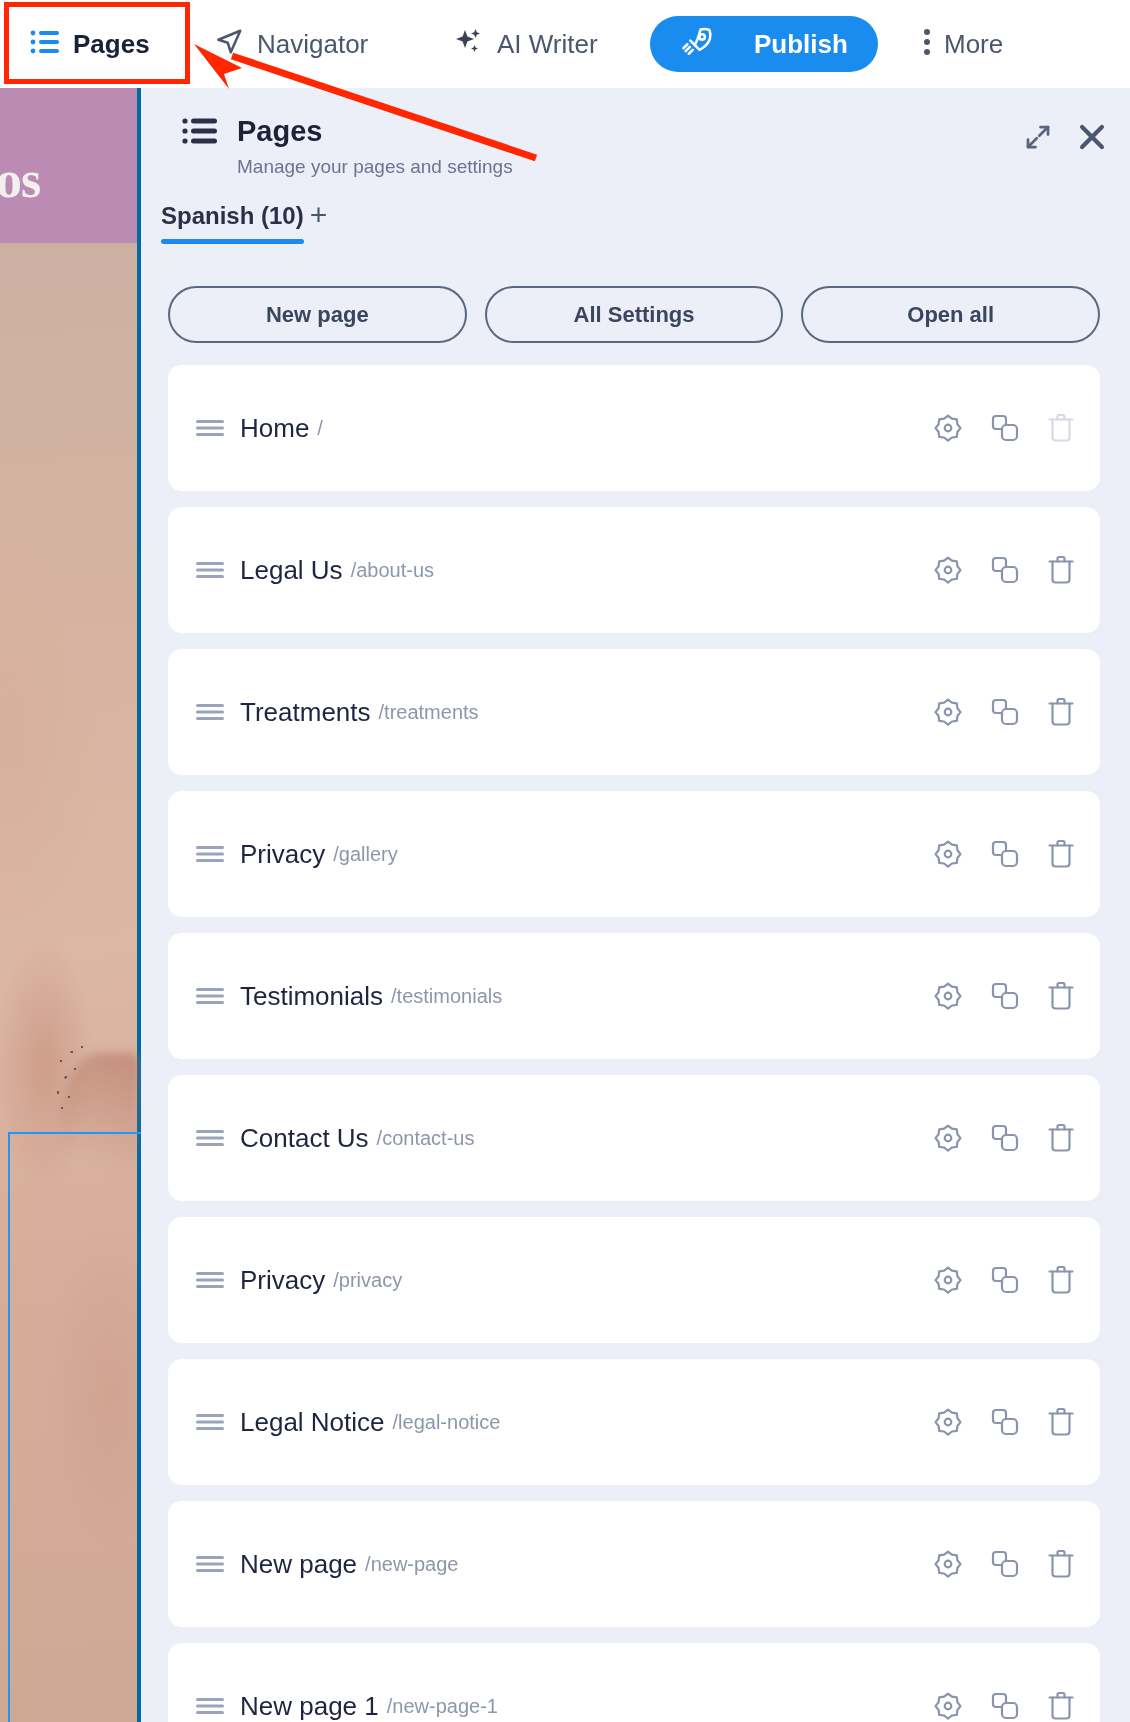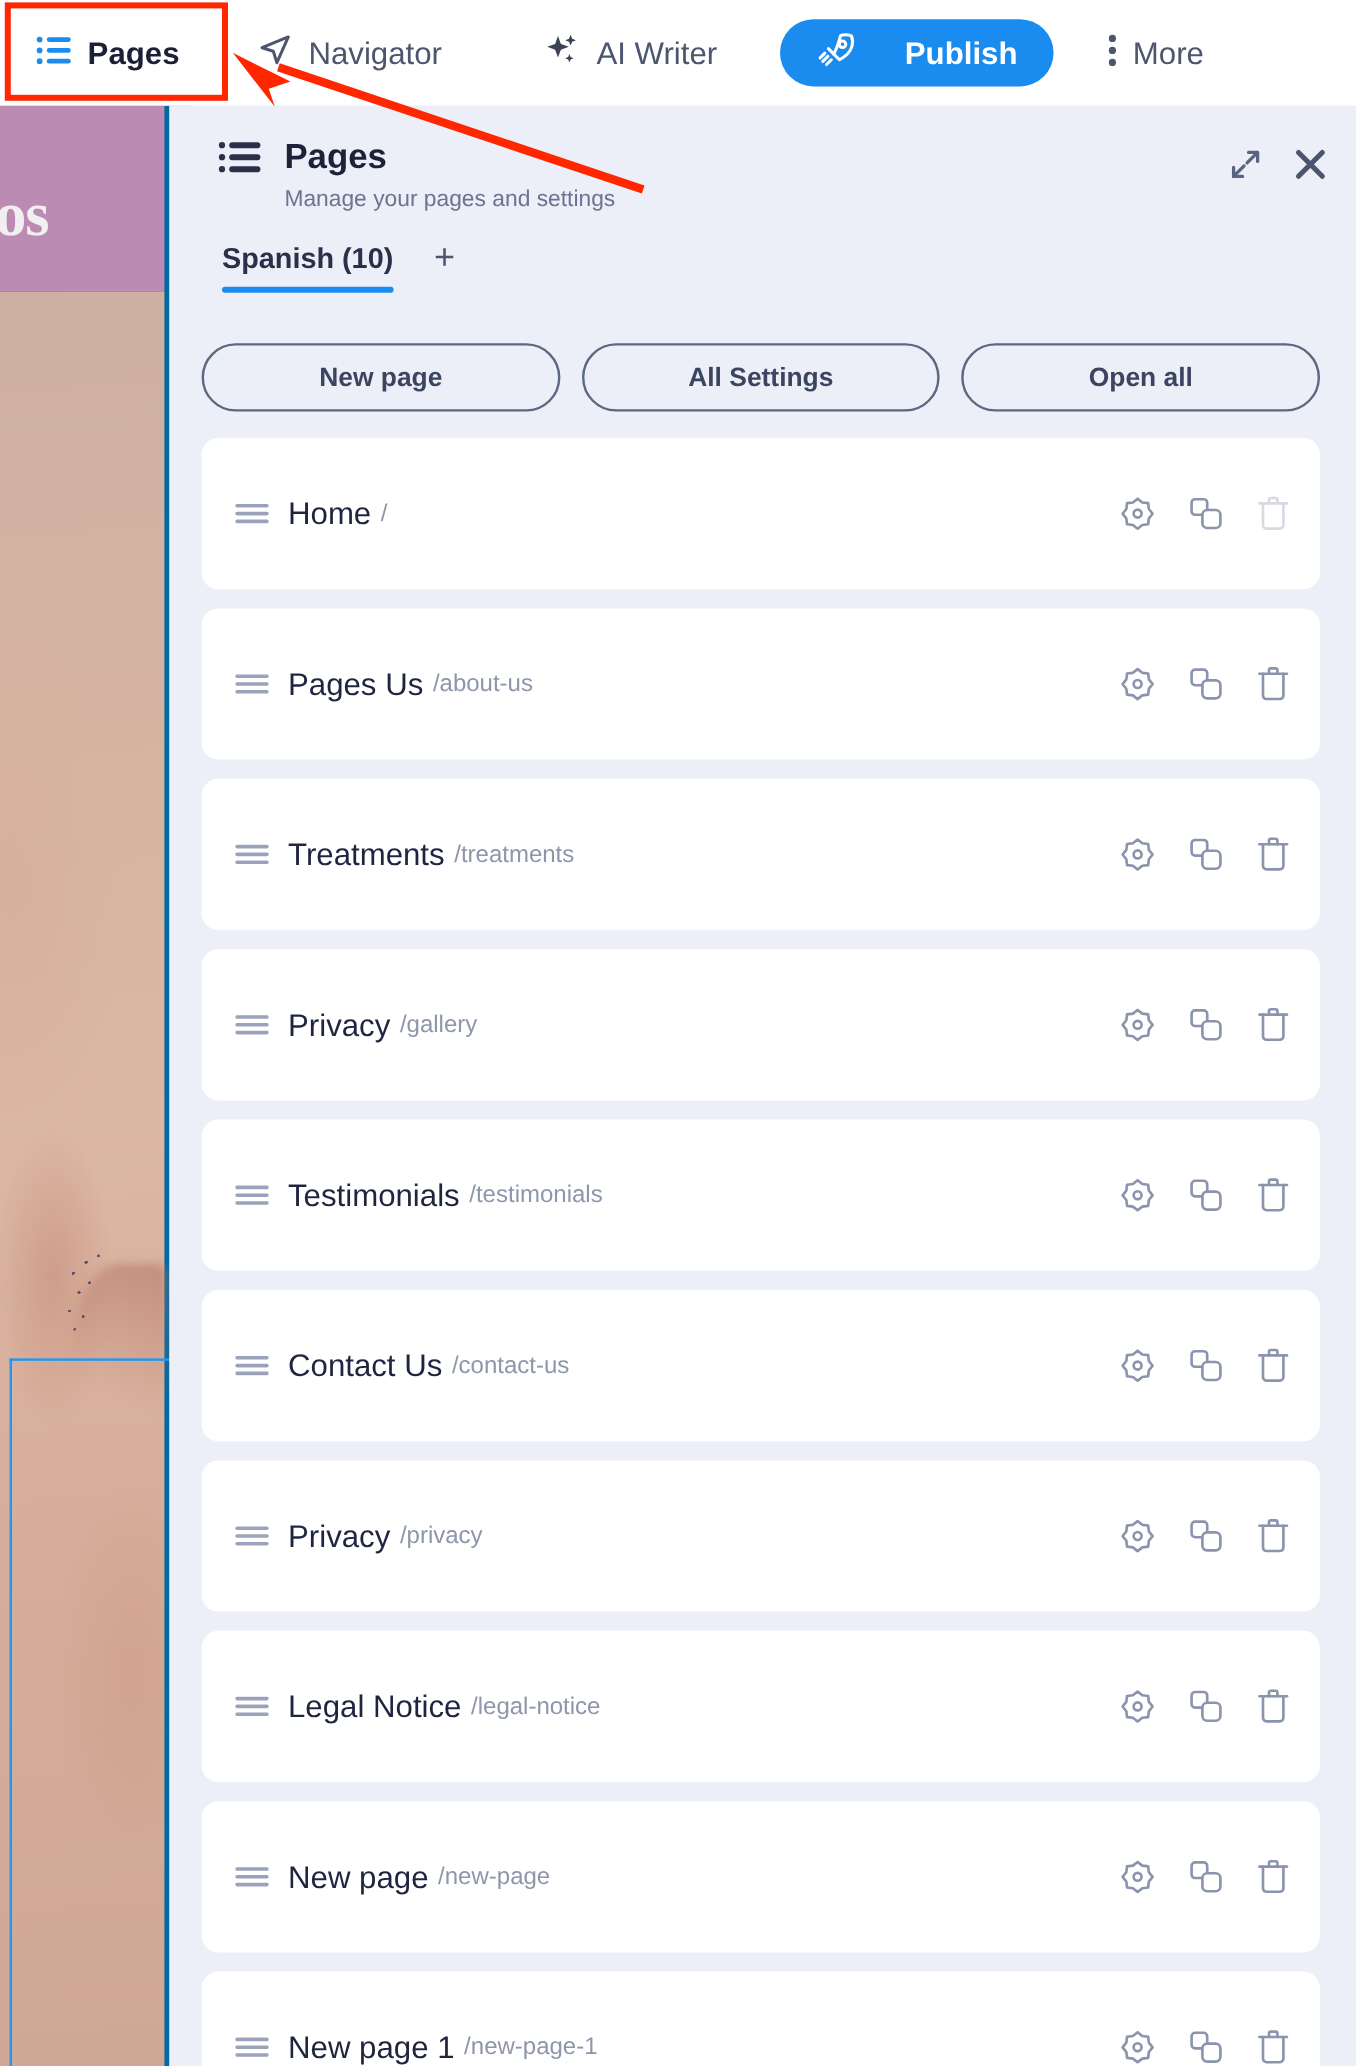--- a/index.html
+++ b/index.html
@@ -177,25 +177,24 @@
     right: 21px; top: 32px;
     display: flex;
     align-items: center;
     gap: 22px;
   }
   .icon-btn { cursor: pointer; display: flex; align-items: center; justify-content: center; }
 
   .tabs {
     position: relative;
     margin-top: 10px;
-    padding-left: 44px;
+    padding-left: 20px;
     height: 60px;
     display: flex;
     align-items: flex-start;
-    gap: 28px;
   }
   .tab {
     position: relative;
     font-size: 24px;
     font-weight: 700;
     color: #2a3048;
     padding-bottom: 14px;
     cursor: pointer;
   }
   .tab.active::after {
@@ -432,21 +431,21 @@
     </span>
   </div>
         <div class="page-row">
     <span class="drag-handle">
       <svg width="28" height="20" viewBox="0 0 28 20">
         <rect x="0" y="2" width="28" height="3" rx="1.5" fill="#9aa3bb"></rect>
         <rect x="0" y="8.5" width="28" height="3" rx="1.5" fill="#9aa3bb"></rect>
         <rect x="0" y="15" width="28" height="3" rx="1.5" fill="#9aa3bb"></rect>
       </svg>
     </span>
-    <span class="page-name">Pages Us</span>
+    <span class="page-name">Legal Us</span>
     <span class="page-slug">/about-us</span>
     <span class="row-actions">
       <span class="icon-btn">
         <svg width="32" height="32" viewBox="0 0 32 32" fill="none" stroke="#8b94ad" stroke-width="2.2" stroke-linejoin="round">
           <path d="M16 3.6 l3.9 3.1 4.9 .6 .6 4.9 3.1 3.9 -3.1 3.9 -.6 4.9 -4.9 .6 -3.9 3.1 -3.9 -3.1 -4.9 -.6 -.6 -4.9 -3.1 -3.9 3.1 -3.9 .6 -4.9 4.9 -.6 Z"></path>
           <circle cx="16" cy="16" r="3.3"></circle>
         </svg>
       </span>
       <span class="icon-btn">
         <svg width="30" height="30" viewBox="0 0 30 30" fill="none" stroke="#8b94ad" stroke-width="2.2" stroke-linejoin="round">

